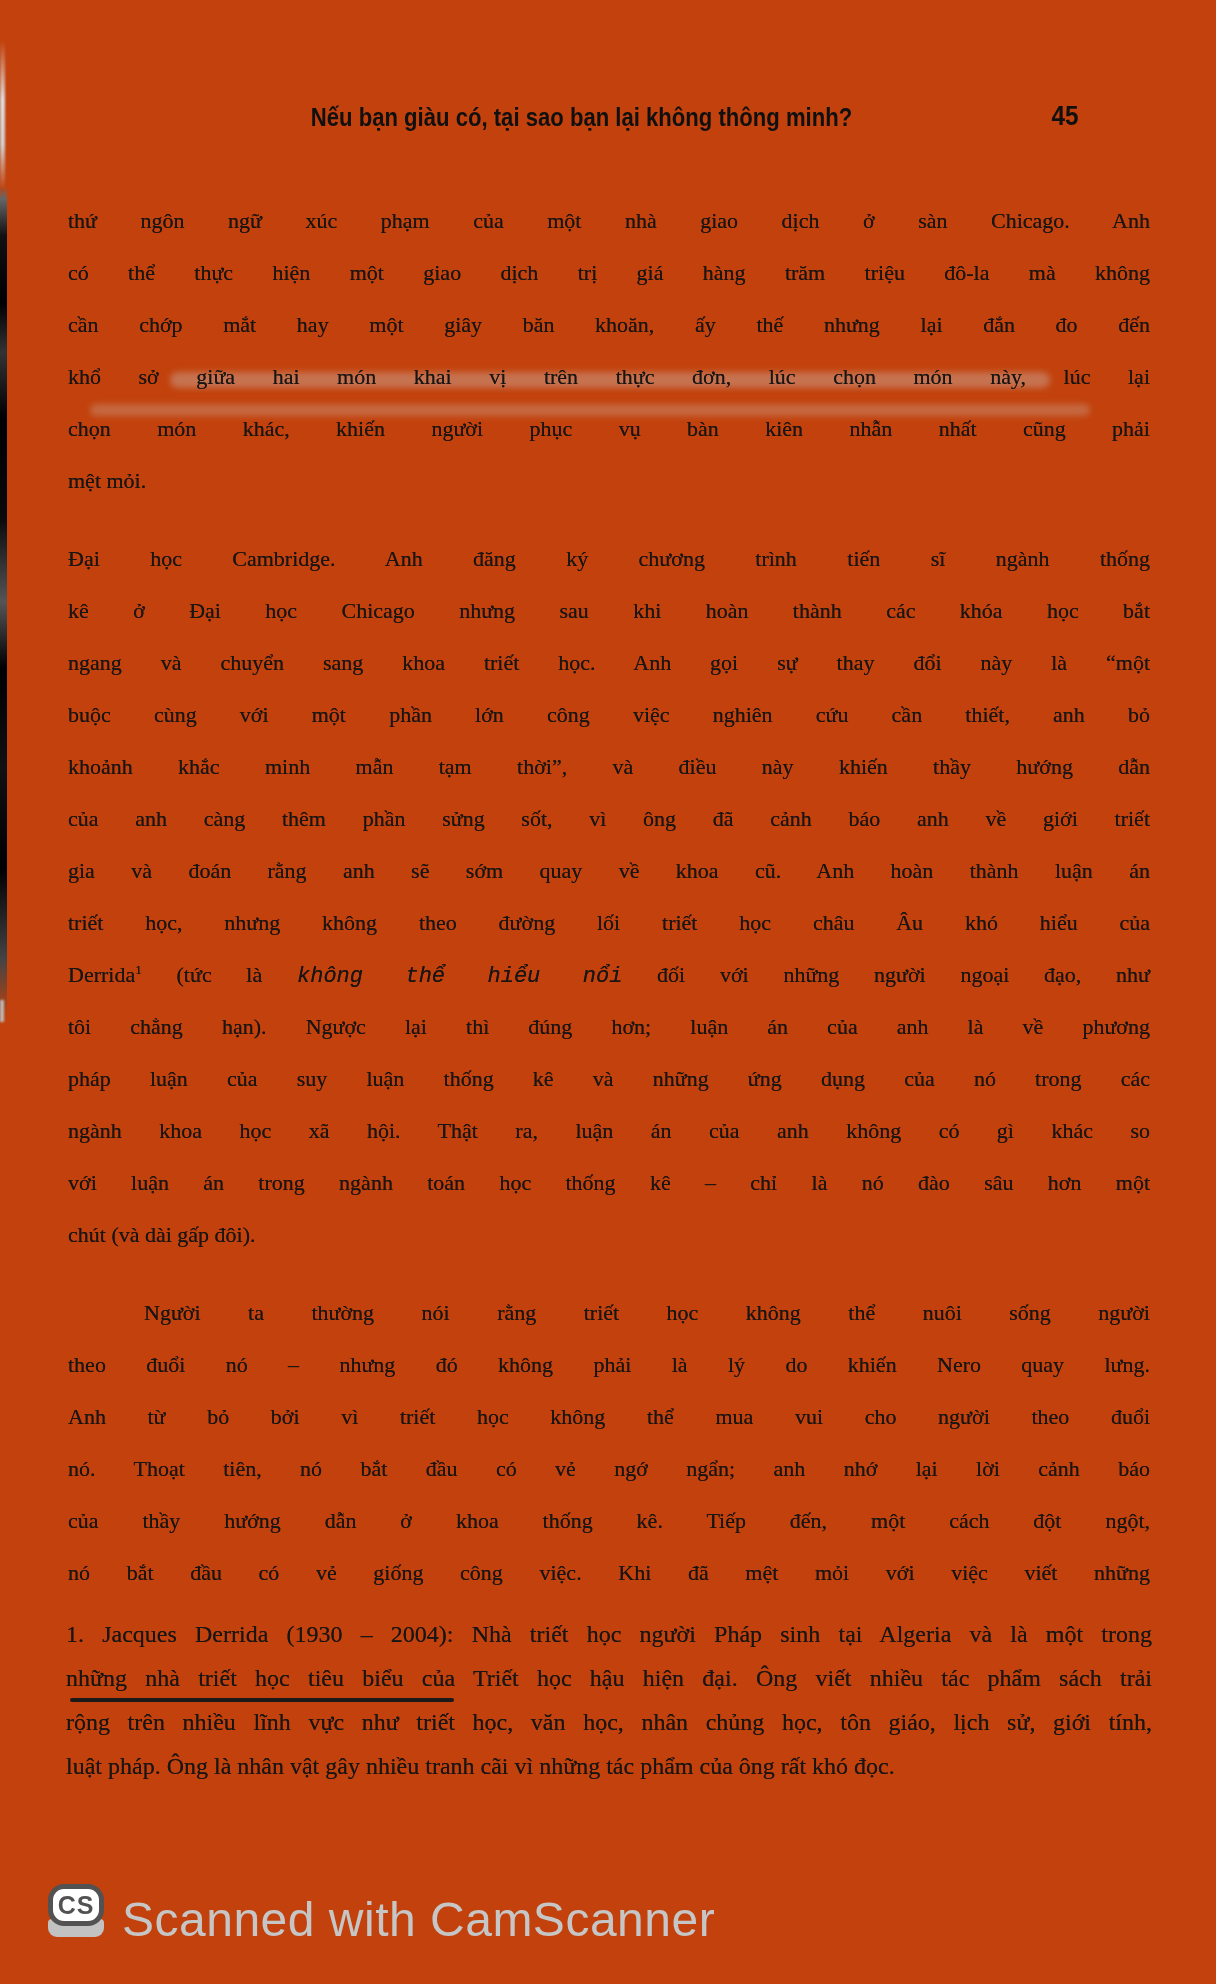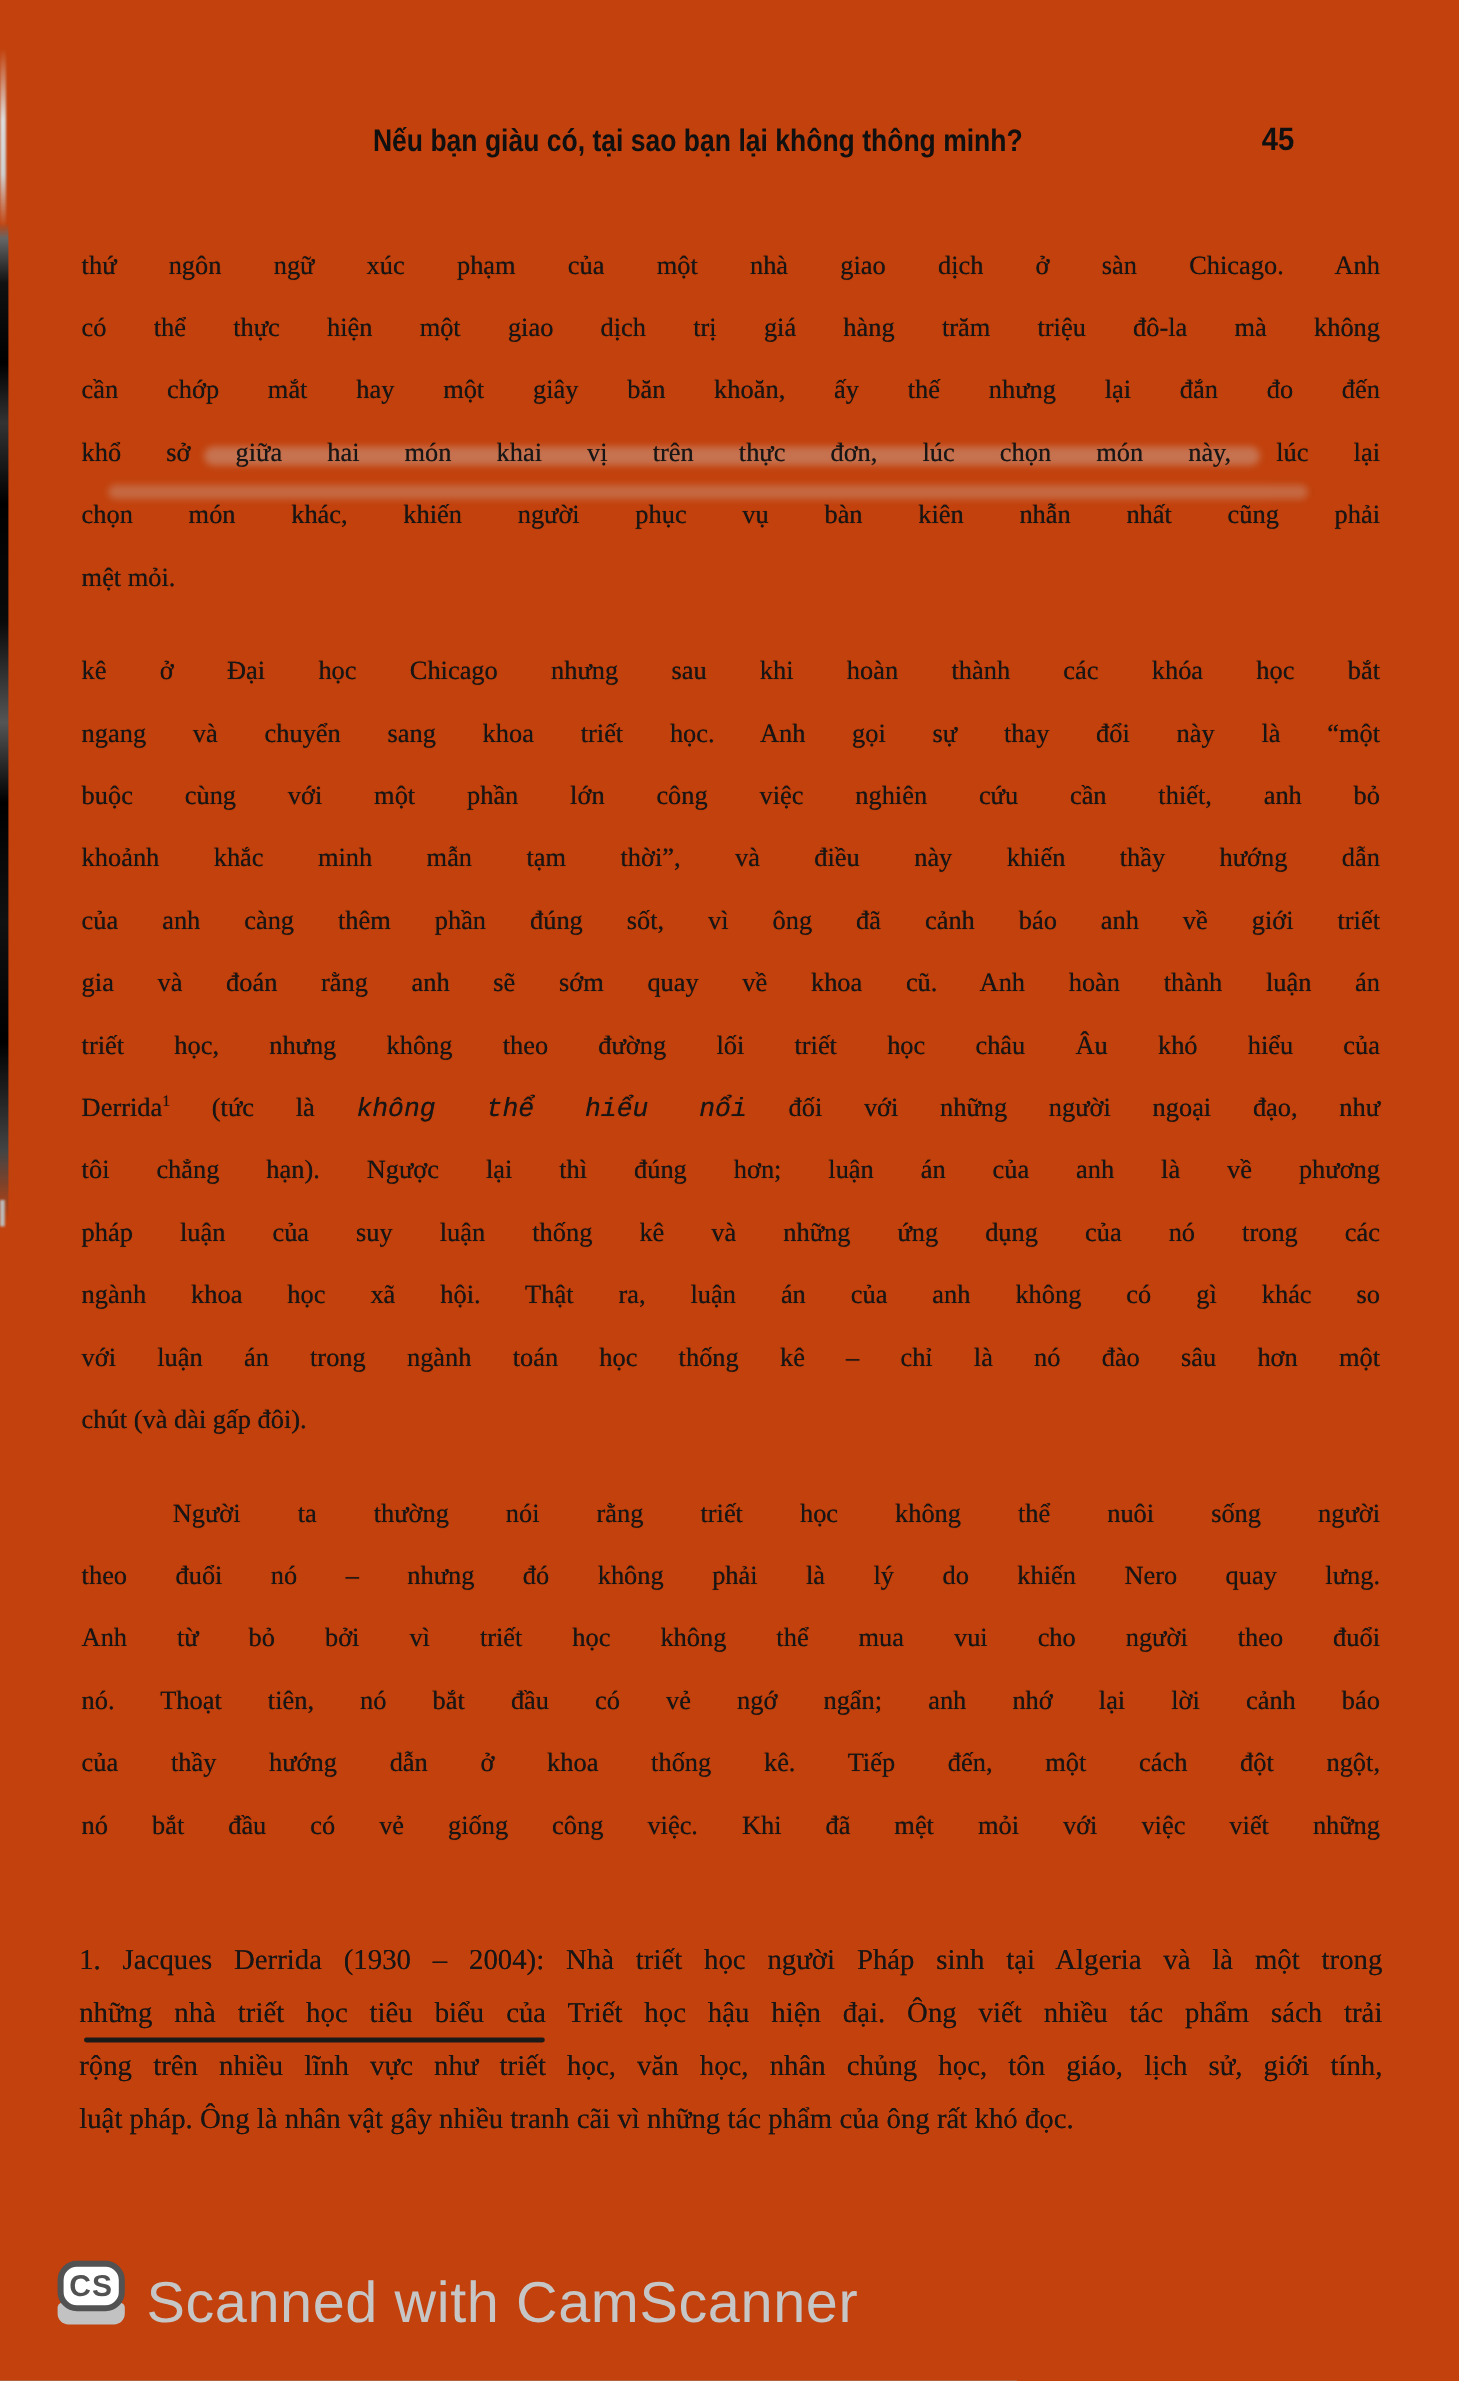--- a/index.html
+++ b/index.html
@@ -77,25 +77,26 @@
   <div id="body-text" class="bodytext">
       <div class="para">
         <div class="line">thứ ngôn ngữ xúc phạm của một nhà giao dịch ở sàn Chicago. Anh</div>
         <div class="line">có thể thực hiện một giao dịch trị giá hàng trăm triệu đô-la mà không</div>
         <div class="line">cần chớp mắt hay một giây băn khoăn, ấy thế nhưng lại đắn đo đến</div>
         <div class="line">khổ sở giữa hai món khai vị trên thực đơn, lúc chọn món này, lúc lại</div>
         <div class="line">chọn món khác, khiến người phục vụ bàn kiên nhẫn nhất cũng phải</div>
         <div class="line end">mệt mỏi.</div>
       </div>
       <div class="para gap">
+        <div class="line">Đại học Cambridge. Anh đăng ký chương trình tiến sĩ ngành thống</div>
         <div class="line">kê ở Đại học Chicago nhưng sau khi hoàn thành các khóa học bắt</div>
         <div class="line">ngang và chuyển sang khoa triết học. Anh gọi sự thay đổi này là “một</div>
         <div class="line">buộc cùng với một phần lớn công việc nghiên cứu cần thiết, anh bỏ</div>
         <div class="line">khoảnh khắc minh mẫn tạm thời”, và điều này khiến thầy hướng dẫn</div>
-        <div class="line">của anh càng thêm phần đúng sốt, vì ông đã cảnh báo anh về giới triết</div>
+        <div class="line">của anh càng thêm phần sửng sốt, vì ông đã cảnh báo anh về giới triết</div>
         <div class="line">gia và đoán rằng anh sẽ sớm quay về khoa cũ. Anh hoàn thành luận án</div>
         <div class="line">triết học, nhưng không theo đường lối triết học châu Âu khó hiểu của</div>
         <div class="line"><span>Derrida</span><sup>1</sup><span> (tức là </span><i>không thể hiểu nổi</i><span> đối với những người ngoại đạo, như</span></div>
         <div class="line">tôi chẳng hạn). Ngược lại thì đúng hơn; luận án của anh là về phương</div>
         <div class="line">pháp luận của suy luận thống kê và những ứng dụng của nó trong các</div>
         <div class="line">ngành khoa học xã hội. Thật ra, luận án của anh không có gì khác so</div>
         <div class="line">với luận án trong ngành toán học thống kê – chỉ là nó đào sâu hơn một</div>
         <div class="line end">chút (và dài gấp đôi).</div>
       </div>
       <div class="para gap">

